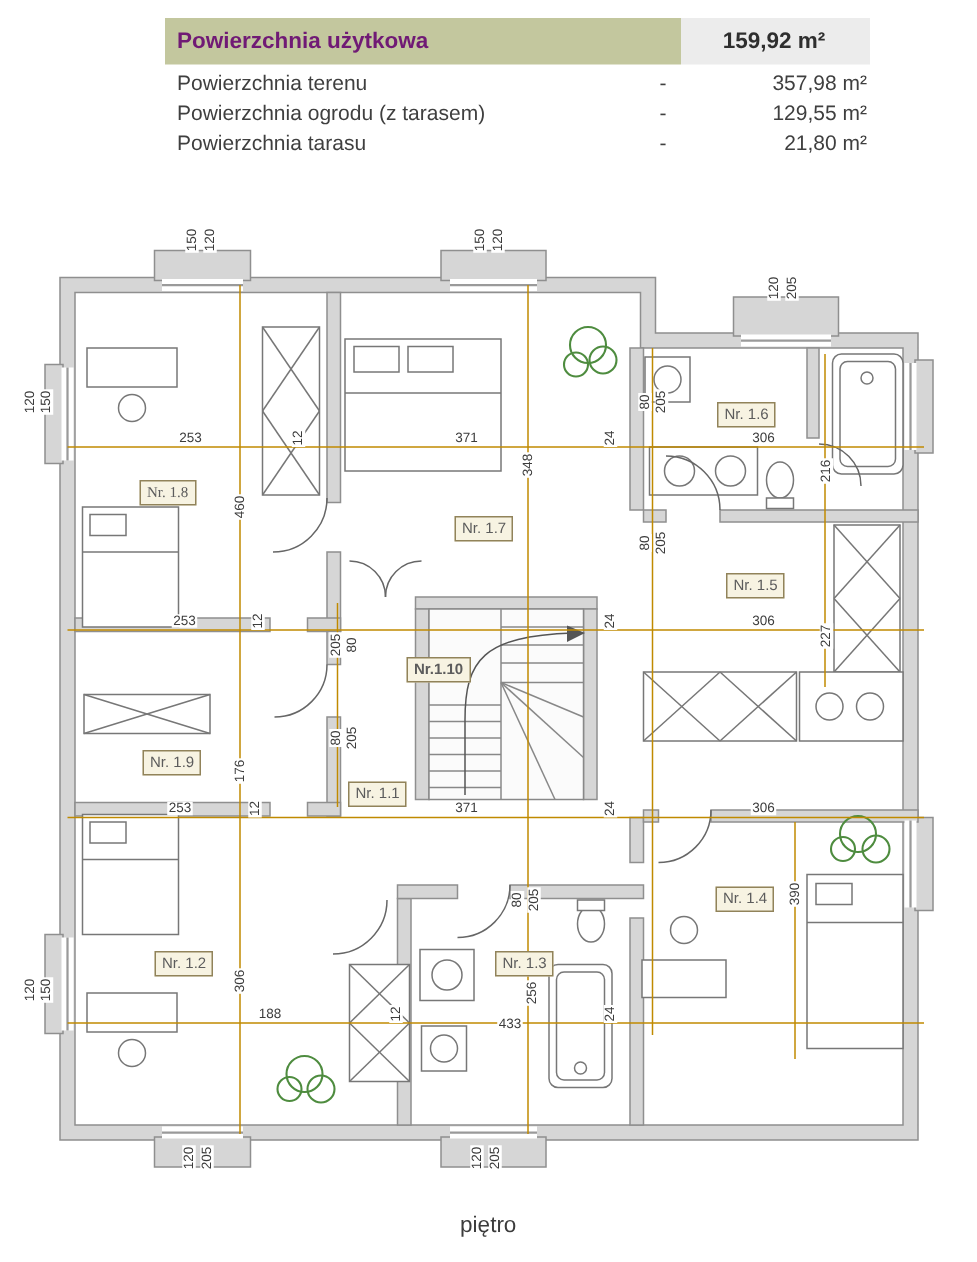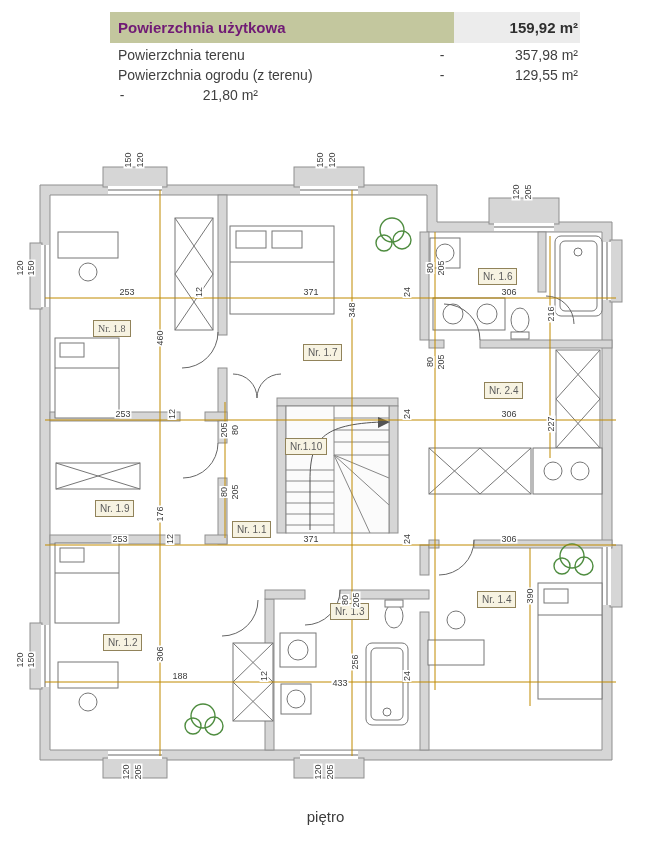--- a/index.html
+++ b/index.html
@@ -4,21 +4,21 @@
 <style>
   html,body{margin:0;padding:0;background:#fff;}
   .page{position:relative;width:651px;height:841px;background:#fff;overflow:hidden;
         font-family:"Liberation Sans", sans-serif;color:#333;}
   
   .header{position:absolute;left:110px;top:12px;width:470px;}
   .hrow{display:flex;align-items:center;}
   .hrow.primary .plabel{flex:0 0 344px;box-sizing:border-box;background:var(--green,#c3c79e);
         font-weight:bold;font-size:15px;padding:7px 0 7px 8px;color:#701a75;}
   .hrow.primary .pvalue{flex:0 0 126px;box-sizing:border-box;background:var(--valbg,#ececec);
-        font-weight:bold;font-size:15px;text-align:right;padding:7px 2px 7px 0;color:#2f2f2f;}
+        font-weight:bold;font-size:15px;text-align:center;padding:7px 2px 7px 0;color:#2f2f2f;}
   .hrow.sub{font-size:14px;color:#3f3f3f;margin-top:4px;}
   .hrow.sub .rlabel{flex:0 0 320px;padding-left:8px;box-sizing:border-box;}
   .hrow.sub .rdash{flex:0 0 24px;text-align:center;}
   .hrow.sub .rvalue{flex:0 0 126px;text-align:right;padding-right:2px;box-sizing:border-box;}
   
   .overlay{position:absolute;left:0;top:0;width:651px;height:841px;}
   .room-label{position:absolute;font-size:10px;line-height:1.3;padding:1px 4px;
         border:1px solid #91835a;background:#f7f3e2;color:#5c5c5c;white-space:nowrap;}
   .dim{position:absolute;font-size:9px;line-height:1;color:#3c3c3c;background:#fff;
         padding:0 1px;transform:translate(-50%,-50%);white-space:nowrap;}
@@ -50,25 +50,26 @@
     <div class="hrow primary">
       <div class="plabel">Powierzchnia użytkowa</div>
       <div class="pvalue">159,92 m²</div>
     </div>
     <div class="hrow sub">
       <div class="rlabel">Powierzchnia terenu</div>
       <div class="rdash">-</div>
       <div class="rvalue">357,98 m²</div>
     </div>
     <div class="hrow sub">
-      <div class="rlabel">Powierzchnia ogrodu (z terenu)</div>
+      <div class="rlabel">Powierzchnia ogrodu (z tarasem)</div>
       <div class="rdash">-</div>
       <div class="rvalue">129,55 m²</div>
     </div>
     <div class="hrow sub">
+      <div class="rlabel">Powierzchnia tarasu</div>
       <div class="rdash">-</div>
       <div class="rvalue">21,80 m²</div>
     </div>
   </div>
 
   <svg width="651" height="841" viewBox="0 0 651 841">
 
     <g class="walls">
       <path fill-rule="evenodd" d="M40,185 H437 V222 H612 V760 H40 Z M50,195 H427 V232 H602 V750 H50 Z"></path>
       <rect x="103" y="167" width="64" height="20"></rect>
@@ -304,27 +305,27 @@
       <line x1="550" y1="236" x2="550" y2="458"></line>
       <line x1="530" y1="548" x2="530" y2="706"></line>
       <line x1="225" y1="402" x2="225" y2="538"></line>
     </g>
   </svg>
 
   <div class="overlay">
       <div class="room-label" style="left: 93px; top: 320px; font-family: Liberation Serif, serif;">Nr. 1.8</div>
       <div class="room-label" style="left: 303px; top: 344px;">Nr. 1.7</div>
       <div class="room-label" style="left: 478px; top: 268px;">Nr. 1.6</div>
-      <div class="room-label" style="left: 484px; top: 382px;">Nr. 2.4</div>
-      <div class="room-label" style="left: 285px; top: 438px;">Nr.1.10</div>
+      <div class="room-label" style="left: 484px; top: 382px;">Nr. 1.5</div>
+      <div class="room-label" style="left: 271px; top: 438px; font-weight: bold;">Nr.1.10</div>
       <div class="room-label" style="left: 95px; top: 500px;">Nr. 1.9</div>
       <div class="room-label" style="left: 232px; top: 521px;">Nr. 1.1</div>
       <div class="room-label" style="left: 477px; top: 591px;">Nr. 1.4</div>
       <div class="room-label" style="left: 103px; top: 634px;">Nr. 1.2</div>
-      <div class="room-label" style="left: 330px; top: 603px;">Nr. 1.3</div>
+      <div class="room-label" style="left: 330px; top: 634px;">Nr. 1.3</div>
       <span class="dim" style="left: 127px; top: 292px;">253</span>
       <span class="dim rot" style="left: 199px; top: 292px;">12</span>
       <span class="dim" style="left: 311px; top: 292px;">371</span>
       <span class="dim rot" style="left: 407px; top: 292px;">24</span>
       <span class="dim" style="left: 509px; top: 292px;">306</span>
       <span class="dim rot" style="left: 352px; top: 310px;">348</span>
       <span class="dim rot" style="left: 551px; top: 314px;">216</span>
       <span class="dim rot" style="left: 160px; top: 338px;">460</span>
       <span class="dim rot" style="left: 430px; top: 268px;">80</span>
       <span class="dim rot" style="left: 441px; top: 268px;">205</span>

